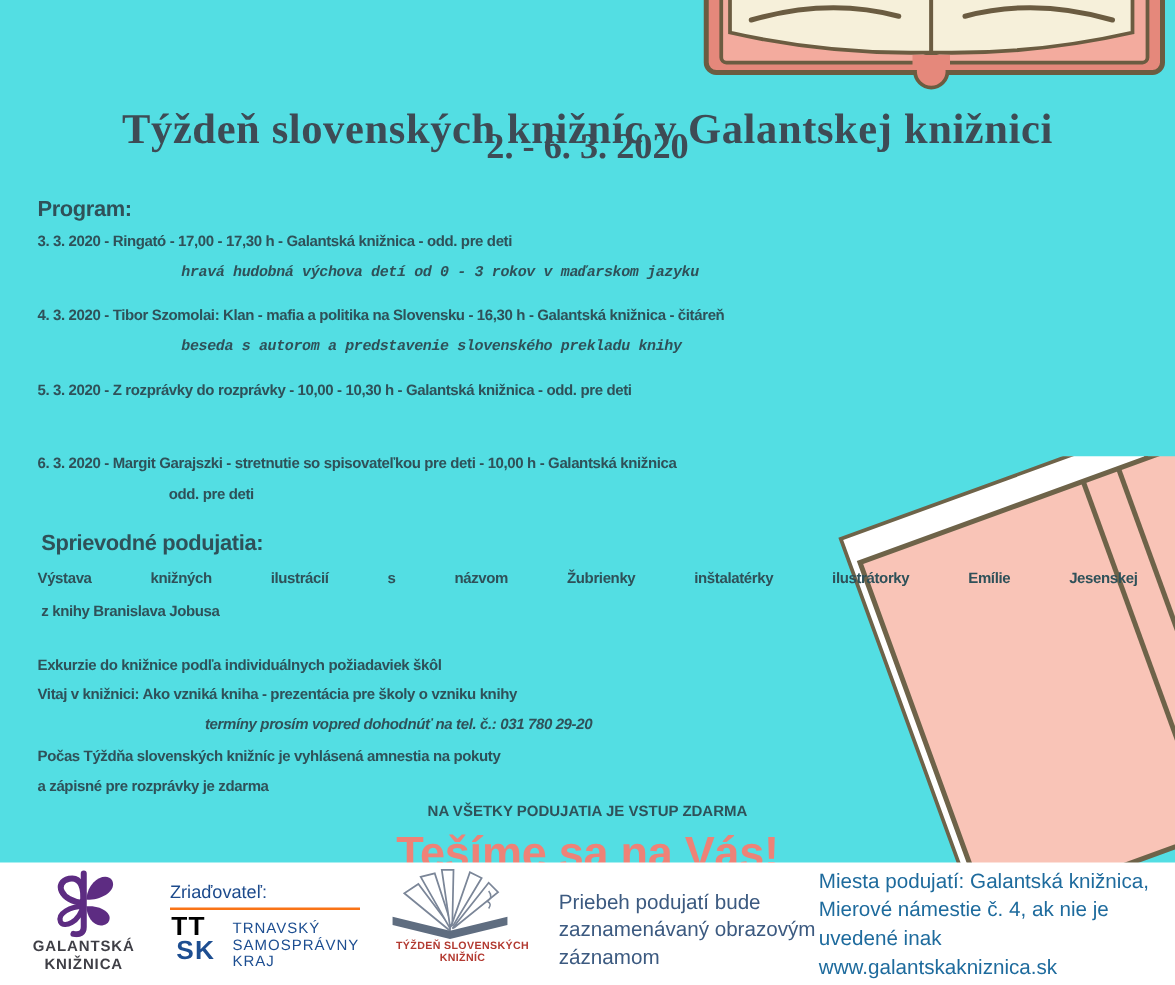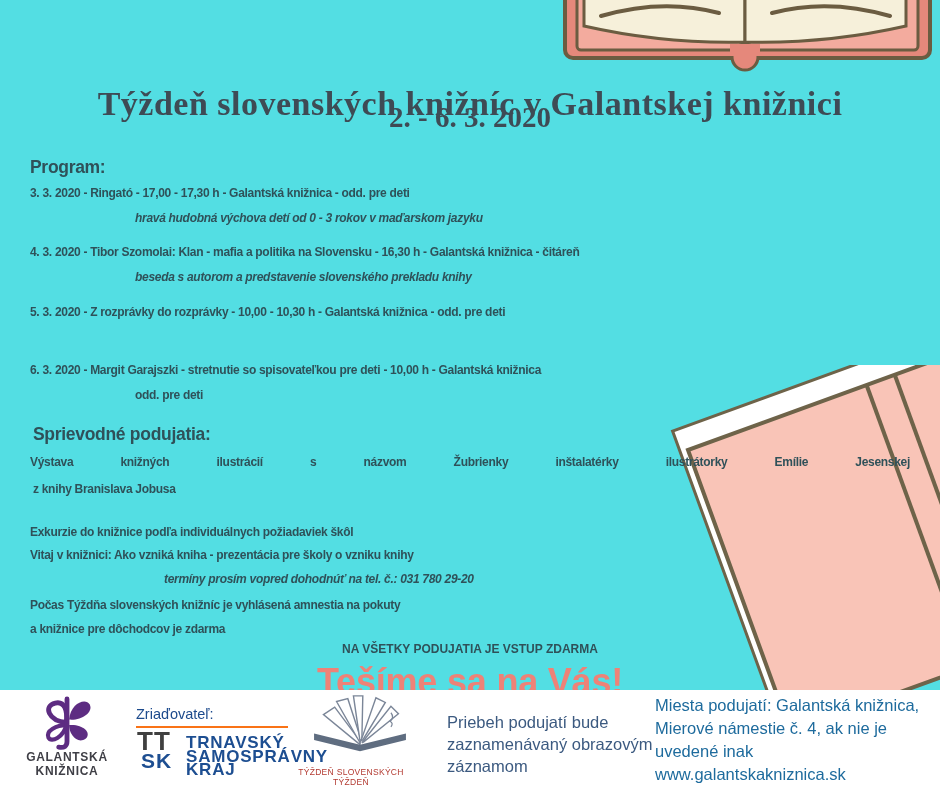--- a/index.html
+++ b/index.html
@@ -22,21 +22,21 @@
   }
   .subtitle{
     position:absolute;top:137px;left:60px;width:840px;text-align:center;z-index:2;
     font-weight:bold;font-size:18px;color:#2f5159;letter-spacing:-.2px;white-space:nowrap;
   }
   
   .line{
     position:absolute;left:30px;z-index:2;color:#2f5159;font-weight:bold;
     font-size:12px;letter-spacing:-.3px;white-space:nowrap;
   }
-  .note{left:135px;font-style:italic;}
+  .note{left:145px;font-style:italic;font-family:Liberation Mono, monospace;}
   .lbl{font-size:17.5px;text-align:center;}
   .program-lbl{top:157px;}
   .ev1{top:186px;} .n1{top:211px;}
   .ev2{top:245px;text-align:right;} .n2{top:270px;}
   .ev3{top:305px;} .n3{top:330px;}
   .ev4{top:363px;} .ev4b{top:388px;left:135px;}
   .side-lbl{top:424px;left:33px;}
   .ex1{top:455px;width:880px;white-space:normal;text-align:justify;text-align-last:justify;}
   .ex2{top:482px;left:33px;text-align:center;}
   .exk{top:525px;}
@@ -50,29 +50,29 @@
     color:#ee8277;font-weight:bold;font-size:36px;letter-spacing:-.2px;
   }
   
   .footer{position:absolute;left:0;top:690px;width:940px;height:98px;background:#ffffff;z-index:3;}
   .footer *{box-sizing:border-box;}
   .lib-logo{position:absolute;left:36px;top:6px;}
   .lib-caption{position:absolute;left:4px;top:60px;width:126px;text-align:center;
     font-size:12px;font-weight:bold;color:#3f3f46;letter-spacing:.7px;line-height:14px;}
   .founder{position:absolute;left:136px;top:16px;width:152px;font-size:14.5px;color:#1c4a8c;
     padding-bottom:4px;border-bottom:2px solid #f97316;}
-  .ttsk-tt{position:absolute;left:137px;top:42px;font-size:26px;font-weight:bold;color:#404040;
+  .ttsk-tt{position:absolute;left:137px;top:42px;font-size:21px;font-weight:bold;color:#000000;
     line-height:19px;letter-spacing:1px;}
   .ttsk-sk{position:absolute;left:141px;top:61px;font-size:21px;font-weight:bold;color:#1d4e91;
     line-height:19px;letter-spacing:1px;}
-  .ttsk-text{position:absolute;left:186px;top:46px;font-size:17px;font-weight:bold;color:#1d4e91;
+  .ttsk-text{position:absolute;left:186px;top:46px;font-size:12px;font-weight:normal;color:#1d4e91;
     line-height:13.5px;letter-spacing:.8px;}
   .tsk-logo{position:absolute;left:307px;top:4px;}
-  .tsk-caption{position:absolute;left:286px;top:62px;width:130px;text-align:center;
-    font-size:8.5px;font-weight:normal;color:#b33a31;line-height:9.5px;letter-spacing:.3px;margin-top:16px;}
+  .tsk-caption{position:absolute;left:305px;top:62px;width:130px;text-align:center;
+    font-size:8.5px;font-weight:bold;color:#b33a31;line-height:9.5px;letter-spacing:.3px;}
   .recording{position:absolute;left:447px;top:21px;width:220px;
     font-size:16.5px;color:#3c5a80;line-height:22px;}
   .venue{position:absolute;left:655px;top:4px;width:282px;
     font-size:16.5px;color:#1e6b9d;line-height:23px;}
 </style>
 </head>
 <body>
 
 <div class="poster">
 
@@ -112,21 +112,21 @@
   <div class="line ev4">6. 3. 2020 - Margit Garajszki - stretnutie so spisovateľkou pre deti - 10,00 h - Galantská knižnica</div>
   <div class="line ev4b">odd. pre deti</div>
 
   <div class="line lbl side-lbl">Sprievodné podujatia:</div>
   <div class="line ex1">Výstava knižných ilustrácií s názvom Žubrienky inštalatérky ilustrátorky Emílie Jesenskej</div>
   <div class="line ex2">z knihy Branislava Jobusa</div>
   <div class="line exk">Exkurzie do knižnice podľa individuálnych požiadaviek škôl</div>
   <div class="line vitaj">Vitaj v knižnici: Ako vzniká kniha - prezentácia pre školy o vzniku knihy</div>
   <div class="line terminy">termíny prosím vopred dohodnúť na tel. č.: 031 780 29-20</div>
   <div class="line pocas">Počas Týždňa slovenských knižníc je vyhlásená amnestia na pokuty</div>
-  <div class="line zapisne">a knižnice pre dôchodcov je zdarma</div>
+  <div class="line zapisne">a zápisné pre rozprávky je zdarma</div>
   <div class="line vstup">NA VŠETKY PODUJATIA JE VSTUP ZDARMA</div>
   <div class="closing">Tešíme sa na Vás!</div>
 
   <div class="footer">
 
     <svg class="lib-logo" width="62" height="54" viewBox="0 0 90 78">
       <path d="M44,38 C18,36 10,14 28,10 C42,7 46,22 44,38 Z" fill="none" stroke="#5d2c82" stroke-width="7"></path>
       <path d="M48,34 C50,10 72,2 78,12 C84,24 64,36 48,34 Z" fill="#5d2c82"></path>
       <path d="M48,42 C66,40 82,52 72,62 C60,70 48,56 48,42 Z" fill="#5d2c82"></path>
       <path d="M44,42 C40,60 22,68 18,60 C14,50 30,42 44,42 Z" fill="none" stroke="#5d2c82" stroke-width="6"></path>
@@ -151,20 +151,20 @@
       <path d="M55,52 L30,8 L42,5 L56,48 Z" fill="#ffffff" stroke="#7b8698" stroke-width="1.5"></path>
       <path d="M55,50 L48,2 L58,2 L57,48 Z" fill="#ffffff" stroke="#7b8698" stroke-width="1.5"></path>
       <path d="M56,50 L72,4 L82,9 L58,49 Z" fill="#ffffff" stroke="#7b8698" stroke-width="1.5"></path>
       <path d="M57,52 L88,13 L96,21 L59,51 Z" fill="#ffffff" stroke="#7b8698" stroke-width="1.5"></path>
       <path d="M88,20 q4,5 -1,9 q4,2 1,6" fill="none" stroke="#7b8698" stroke-width="1.3"></path>
       <polygon points="6,42 55,54 55,61 6,49" fill="#5f6d80"></polygon>
       <polygon points="104,42 55,54 55,61 104,49" fill="#5f6d80"></polygon>
     </svg>
     <div class="tsk-caption">
       <div>TÝŽDEŇ SLOVENSKÝCH</div>
-      <div>TÝŽDEŇ</div>
+      <div>KNIŽNÍC</div>
     </div>
 
     <div class="recording">Priebeh podujatí bude zaznamenávaný obrazovým záznamom</div>
     <div class="venue">Miesta podujatí: Galantská knižnica, Mierové námestie č. 4, ak nie je uvedené inak www.galantskakniznica.sk</div>
   </div>
 
 </div>
 
 </body></html>

